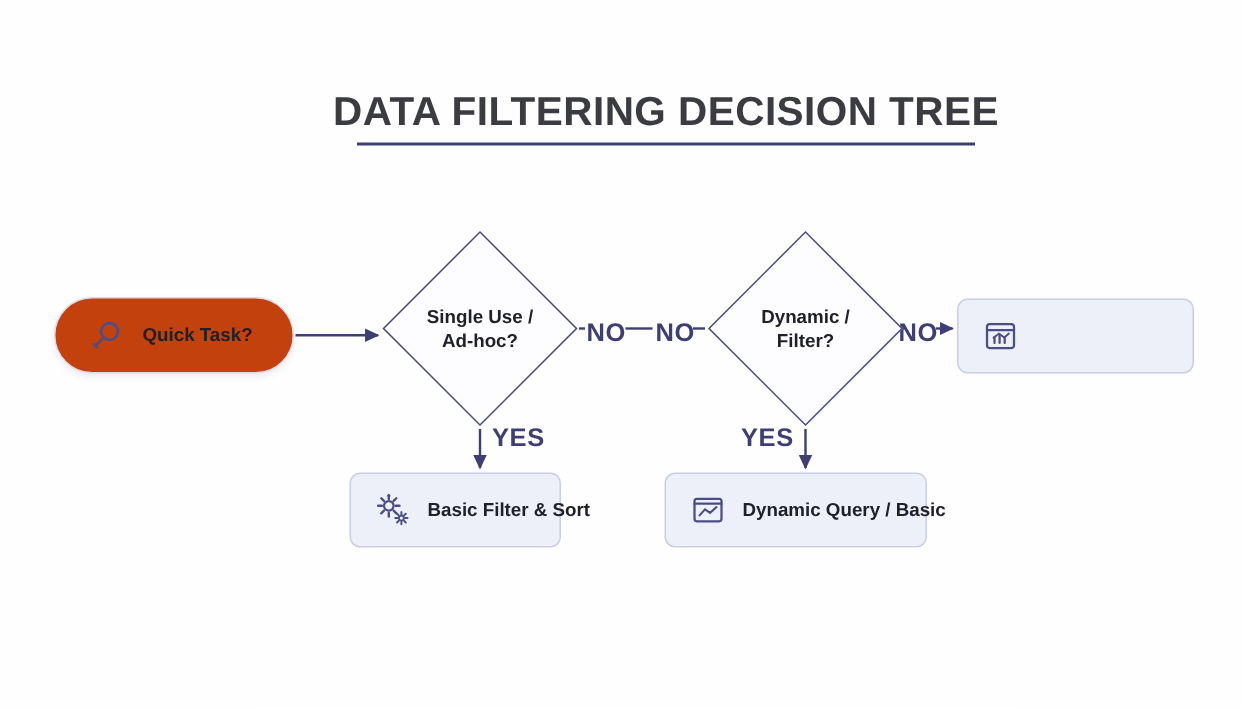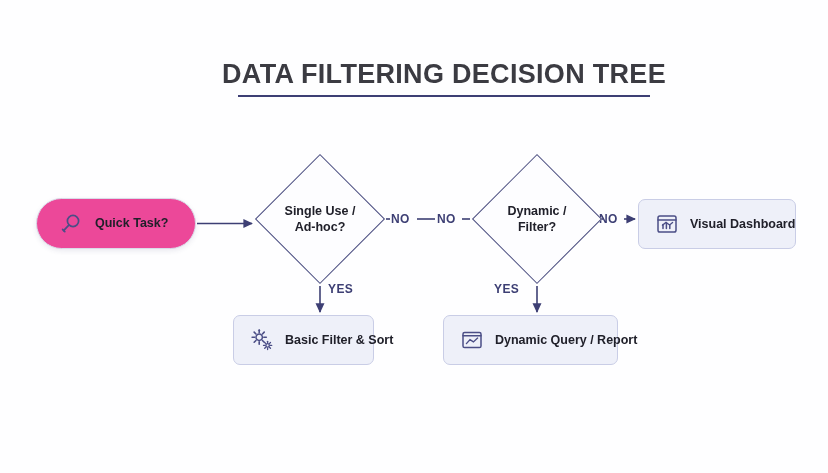--- a/index.html
+++ b/index.html
@@ -61,21 +61,21 @@
     white-space: nowrap;
   }
 
   
   #start-node {
     position: absolute;
     left: 36px;
     top: 198px;
     width: 160px;
     height: 51px;
-    background: #ec4899;
+    background: #c2410c;
     border: 1.6px solid #d9dbe9;
     border-radius: 26px;
     box-shadow: 0 2px 5px rgba(60,62,110,0.10);
     display: flex;
     align-items: center;
     padding-left: 22px;
     box-sizing: border-box;
   }
   #start-node .node-label { margin-left: 12px; }
 
@@ -132,21 +132,21 @@
     width: 24px;
     height: 24px;
     flex: 0 0 24px;
     display: block;
   }
   .icon-slot svg { display: block; }
 
   
   .edge-label {
     position: absolute;
-    font-size: 12px;
+    font-size: 17px;
     font-weight: bold;
     color: #3d3f74;
     letter-spacing: 0.4px;
     white-space: nowrap;
   }
   #label-no-1 { left: 391px; top: 212px; }
   #label-no-2 { left: 437px; top: 212px; }
   #label-no-3 { left: 599px; top: 212px; }
   #label-yes-1 { left: 328px; top: 282px; }
   #label-yes-2 { left: 494px; top: 282px; }
@@ -227,21 +227,20 @@
     <span class="icon-slot">
       <svg width="24" height="24" viewBox="0 0 24 24" fill="none" stroke="#4b4e86" stroke-width="1.5" stroke-linecap="round">
         <rect x="3" y="4" width="18" height="16" rx="1.8"></rect>
         <line x1="3" y1="8" x2="21" y2="8"></line>
         <line x1="8" y1="16.6" x2="8" y2="12.6"></line>
         <line x1="11.4" y1="16.6" x2="11.4" y2="11"></line>
         <line x1="14.8" y1="16.6" x2="14.8" y2="13.6"></line>
         <polyline points="7.4,13.2 11,10.4 14.6,13 17.6,10.4" stroke-width="1.3"></polyline>
       </svg>
     </span>
-    <span class="node-label">Visual Dashboard</span>
   </div>
 
   <div class="result-box" id="box-basic">
     <span class="icon-slot">
       <svg width="24" height="24" viewBox="0 0 24 24" fill="none" stroke="#4b4e86" stroke-width="1.5" stroke-linejoin="round">
         <g transform="translate(9.2,9.2)">
           <circle cx="0" cy="0" r="3.2"></circle>
           <path d="M0,-8 L1.5,-6.4 L-1.5,-6.4 Z" fill="#4b4e86" stroke="none"></path>
           <g stroke-width="1.6" stroke-linecap="round">
             <line x1="0" y1="-7.1" x2="0" y2="-4.6"></line>
@@ -273,16 +272,16 @@
   </div>
 
   <div class="result-box" id="box-dynamic">
     <span class="icon-slot">
       <svg width="24" height="24" viewBox="0 0 24 24" fill="none" stroke="#4b4e86" stroke-width="1.5" stroke-linecap="round">
         <rect x="3" y="4.5" width="18" height="15" rx="1.6"></rect>
         <line x1="3" y1="7.8" x2="21" y2="7.8"></line>
         <polyline points="6.4,15.6 10,11.6 13.4,13.9 17.6,10.1" stroke-width="1.4"></polyline>
       </svg>
     </span>
-    <span class="node-label">Dynamic Query / Report</span>
+    <span class="node-label">Dynamic Query / Basic</span>
   </div>
 
 </div>
 
 </body></html>

